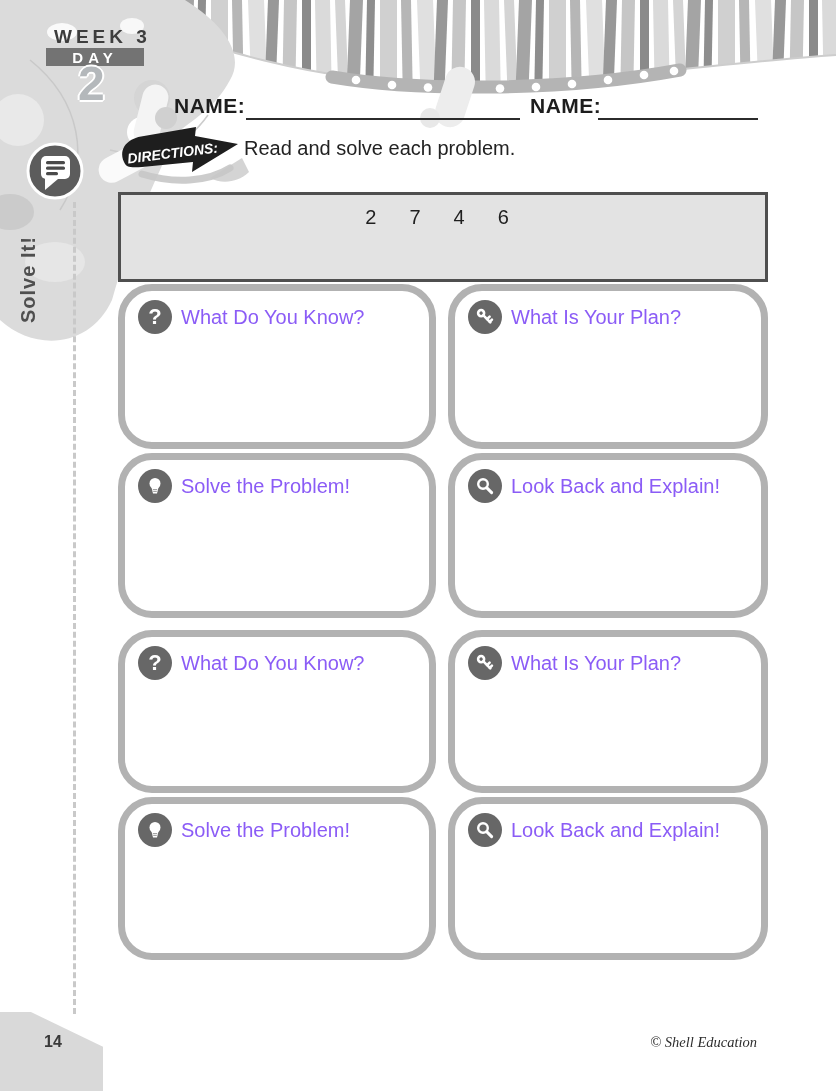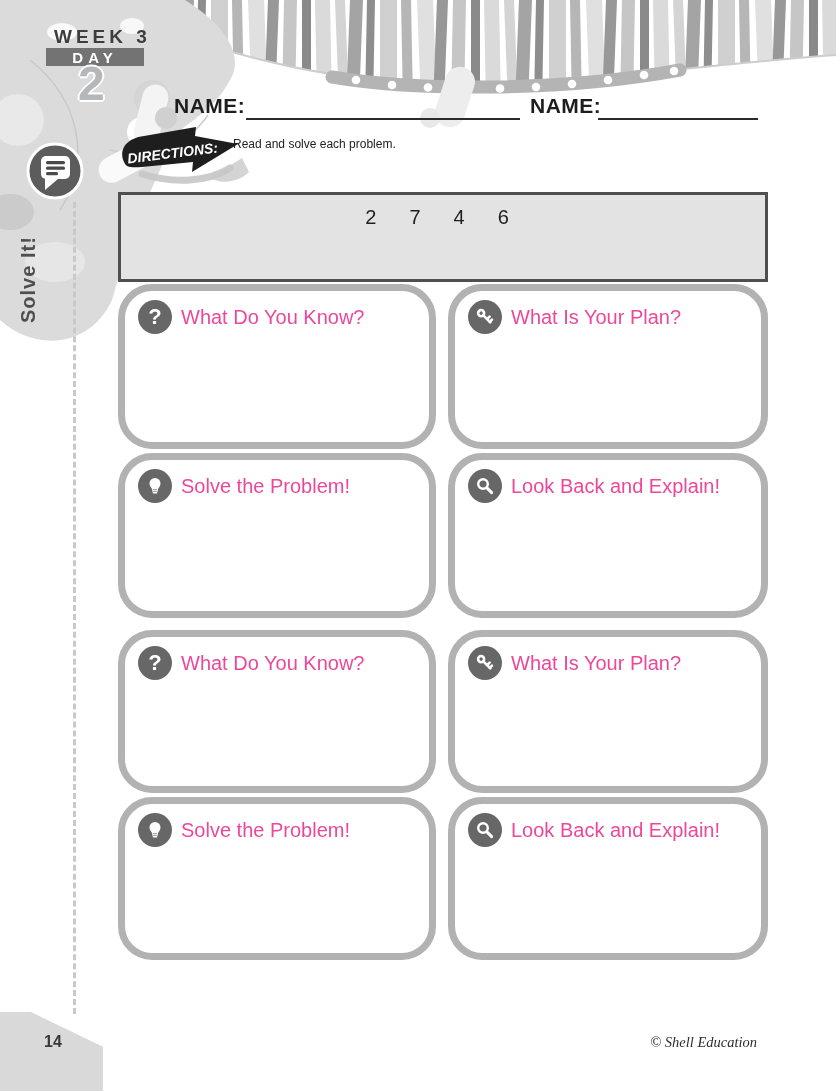--- a/index.html
+++ b/index.html
@@ -16,21 +16,21 @@
     text-shadow:-2px 0 #fff,2px 0 #fff,0 -2px #fff,0 2px #fff,-1px -1px #fff,1px 1px #fff;}
 
   
   .name-label{left:174px;top:94px;font-size:21px;font-weight:bold;color:#1d1d1d;letter-spacing:.5px;}
   .name-line{left:246px;top:96px;width:274px;height:22px;border-bottom:2px solid #2b2b2b;}
   .date-label{left:530px;top:94px;font-size:21px;font-weight:bold;color:#1d1d1d;letter-spacing:.5px;}
   .date-line{left:598px;top:96px;width:160px;height:22px;border-bottom:2px solid #2b2b2b;}
 
   
   .directions-arrow{left:112px;top:122px;}
-  .directions-text{left:233px;top:137px;font-size:12px;color:#222;}
+  .directions-text{left:244px;top:137px;font-size:20px;color:#222;}
 
   
   .solve-circle{left:24px;top:140px;}
   .solve-it{left:40px;top:300px;transform:rotate(-90deg);transform-origin:left bottom;
     font-size:20px;font-weight:bold;color:#4f4f4f;letter-spacing:1px;white-space:nowrap;}
   .dash-line{left:73px;top:202px;height:812px;width:0;border-left:3px dashed #c9c9c9;}
 
   
   .section{position:absolute;left:118px;width:650px;}
   .sec1{top:192px;} .sec2{top:628px;}
@@ -39,21 +39,21 @@
   .ptext{margin:0;font-size:19px;line-height:24px;color:#1f1f1f;}
   .sec1 .ptext{max-width:545px;}
   .ptitle{font-weight:bold;}
   .digits{display:flex;justify-content:center;gap:33px;font-size:20px;color:#1f1f1f;margin-top:3px;transform:translateX(-6px);}
   .pgrid{display:grid;grid-template-columns:318px 320px;column-gap:12px;row-gap:4px;margin-top:2px;}
   .sec1 .pgrid{grid-auto-rows:165px;} .sec2 .pgrid{grid-auto-rows:163px;}
   .qbox{box-sizing:border-box;border:7px solid #b2b2b2;border-radius:34px;background:#fff;}
   .qhead{display:flex;align-items:center;gap:9px;padding:9px 0 0 13px;}
   .qicon{width:34px;height:34px;border-radius:50%;background:#676767;display:flex;align-items:center;justify-content:center;flex:0 0 34px;}
   .qicon .qm{color:#fff;font-size:22px;font-weight:bold;font-family:"Liberation Sans",sans-serif;}
-  .qlabel{font-size:20px;color:#ec4899;text-align:right;}
+  .qlabel{font-size:20px;color:#8b5cf6;text-align:right;}
 
   
   .pagenum-block{left:0;top:1012px;width:103px;height:79px;background:#d9d9d9;
     clip-path:polygon(0 0,30% 0,100% 44%,100% 100%,0 100%);}
   .page-number{left:44px;top:1033px;font-size:16px;font-weight:bold;color:#3a3a3a;text-align:right;}
   .footer-left{left:235px;top:1034px;font-family:"Liberation Serif",serif;font-style:italic;font-size:14.5px;color:#2e2e2e;}
   .footer-right{right:79px;top:1034px;font-family:"Liberation Serif",serif;font-style:italic;font-size:14.5px;color:#2e2e2e;}
 </style>
 </head>
 <body>

